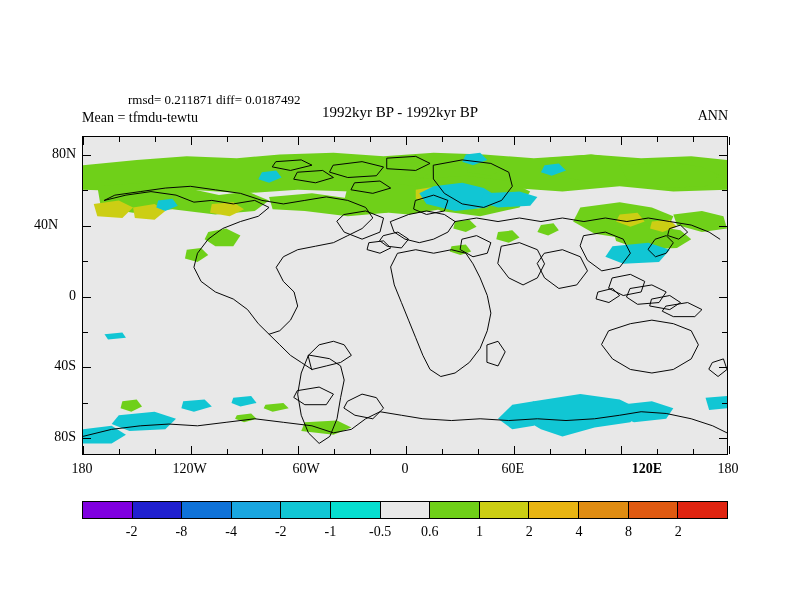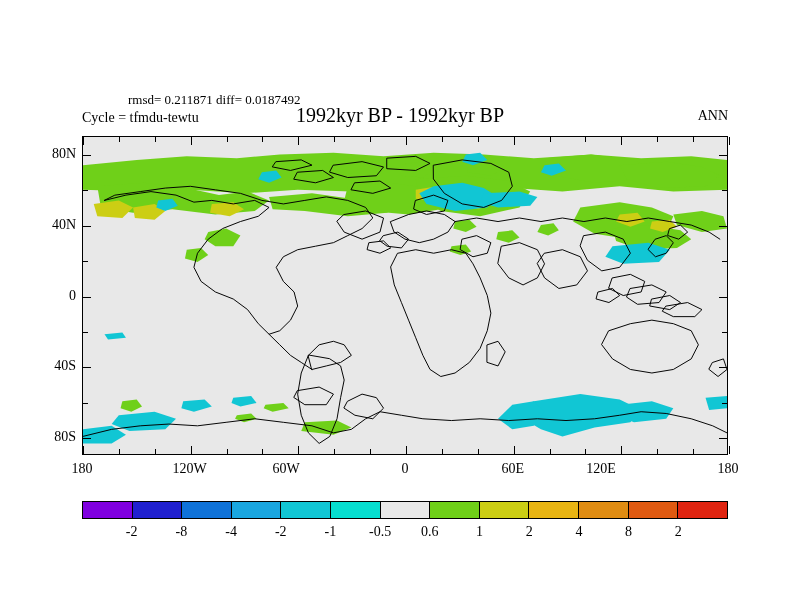--- a/index.html
+++ b/index.html
@@ -17,21 +17,21 @@
   .stats{
     position:absolute;left:128px;top:92px;font-size:13px;color:#000;
     white-space:nowrap;
   }
   .expt{
     position:absolute;left:82px;top:110px;font-size:14px;color:#000;
     white-space:nowrap;
   }
   .period{
     position:absolute;left:0;top:104px;width:800px;text-align:center;
-    font-size:20px;color:#000;
+    font-size:15px;color:#000;
   }
   .season{
     position:absolute;right:72px;top:108px;font-size:14px;color:#000;
   }
 
   
   #plot{
     position:absolute;left:82px;top:136px;width:646px;height:319px;
     background:#e8e8e8;border:1px solid #000;box-sizing:border-box;
   }
@@ -68,21 +68,21 @@
     position:absolute;font-size:14px;color:#000;text-align:center;
     transform:translateX(-50%);top:524px;
   }
 </style>
 </head>
 <body>
 
 <div id="figure">
 
   <div class="stats">rmsd= 0.211871 diff= 0.0187492</div>
-  <div class="expt">Cycle = tfmdu-tewtu</div>
+  <div class="expt">Mean = tfmdu-tewtu</div>
   <div class="period">1992kyr BP - 1992kyr BP</div>
   <div class="season">ANN</div>
 
   <div id="plot">
     <svg id="mapsvg" viewBox="0 0 360 180" preserveAspectRatio="none">
 
       <g>
 
         <path fill="#6fd019" d="M0,16 L30,13 L58,11 L86,12 L110,10 L140,9 L168,11 L196,9 L224,10 L252,12 L284,10 L312,12 L340,11 L360,13 L360,30 L330,31 L300,28 L268,31 L240,29 L210,31 L180,29 L150,31 L120,30 L90,32 L60,30 L30,31 L0,30 Z"></path>
         <path fill="#6fd019" d="M8,28 L34,26 L58,29 L76,33 L92,31 L104,36 L96,42 L74,44 L50,41 L28,43 L10,40 Z"></path>
@@ -264,29 +264,29 @@
         <div class="tick y" style="top: 53.1667px;"></div>
         <div class="tick yr" style="top: 53.1667px;"></div>
         <div class="tick y maj" style="top: 17.7222px;"></div>
         <div class="tick yr maj" style="top: 17.7222px;"></div>
       </div>
   </div>
 
   <div id="xlabels">
       <div class="xlab" style="left: 82px;">180</div>
       <div class="xlab" style="left: 189.667px;">120W</div>
-      <div class="xlab" style="left: 286px;">60W</div>
+      <div class="xlab" style="left: 306px;">60W</div>
       <div class="xlab" style="left: 405px;">0</div>
       <div class="xlab" style="left: 512.667px;">60E</div>
-      <div class="xlab" style="left: 601px;">120E</div>
+      <div class="xlab" style="left: 647px; font-weight: bold;">120E</div>
       <div class="xlab" style="left: 728px;">180</div>
     </div>
   <div id="ylabels">
       <div class="ylab" style="top: 153.722px;">80N</div>
-      <div class="ylab" style="top: 224.611px;">40N</div>
+      <div class="ylab" style="top: 224.611px; text-align: center;">40N</div>
       <div class="ylab" style="top: 295.5px;">0</div>
       <div class="ylab" style="top: 366.389px;">40S</div>
       <div class="ylab" style="top: 437.278px;">80S</div>
     </div>
 
   <div id="cbar">
       <div class="seg" style="background: rgb(128, 0, 224);"></div>
       <div class="seg" style="background: rgb(32, 32, 207);"></div>
       <div class="seg" style="background: rgb(15, 114, 216);"></div>
       <div class="seg" style="background: rgb(26, 166, 224);"></div>

